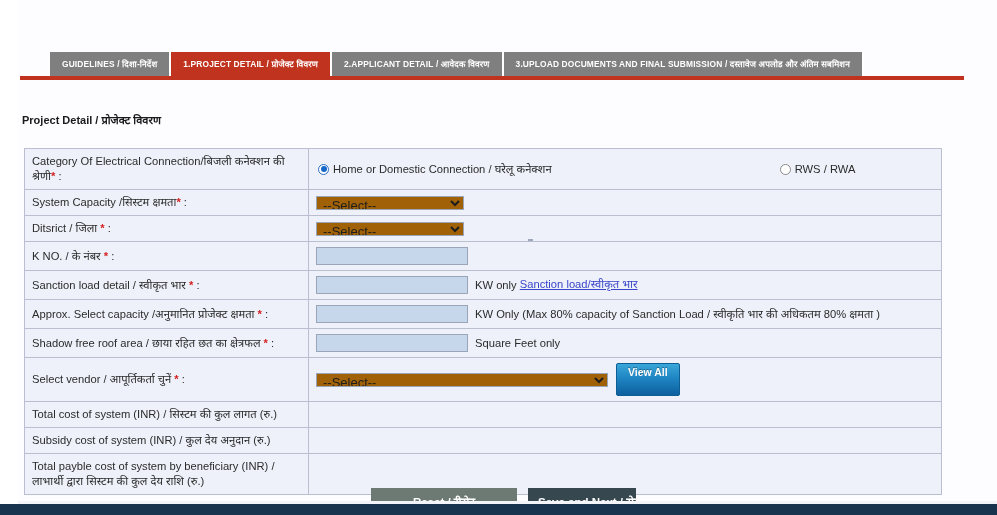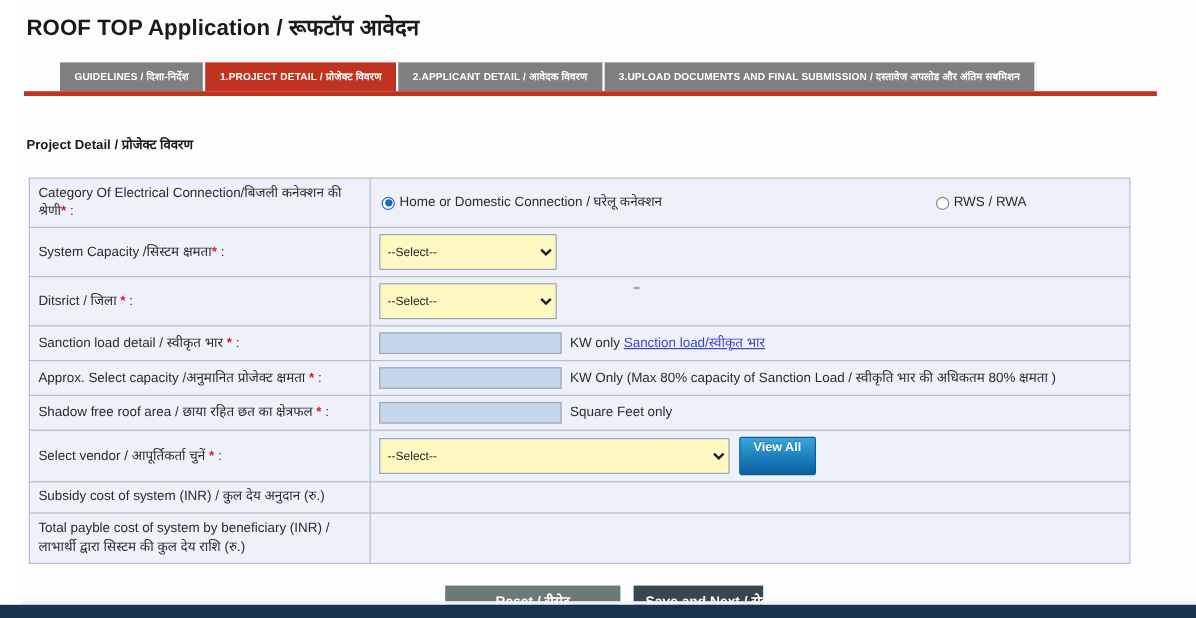--- a/index.html
+++ b/index.html
@@ -115,25 +115,25 @@
   .req {
     color: #d32020;
     font-weight: bold;
   }
   .value-cell {
     padding-left: 7px;
   }
   
   select.sel {
     width: 148px;
-    height: 30px;
-    font-size: 10px;
+    height: 14px;
+    font-size: 13px;
     font-family: "Liberation Sans", sans-serif;
     color: #1d1d1d;
-    background: #fef9c3;
+    background: #a16207;
     border: 1px solid #9aa6b8;
     padding: 0 2px;
     box-sizing: border-box;
     vertical-align: middle;
   }
   select.sel-wide {
     width: 292px;
   }
   input.txt {
     width: 152px;
@@ -267,21 +267,20 @@
     height: 3px;
     background: #f2f4fa;
   }
 </style>
 </head>
 <body>
 
 <div id="page">
   <div class="content-area"></div>
 
-  <div class="page-title">ROOF TOP Application / रूफटॉप आवेदन</div>
 
   <div class="tabs">
     <div class="tab">GUIDELINES / दिशा-निर्देश</div>
     <div class="tab active">1.PROJECT DETAIL / प्रोजेक्ट विवरण</div>
     <div class="tab">2.APPLICANT DETAIL / आवेदक विवरण</div>
     <div class="tab">3.UPLOAD DOCUMENTS AND FINAL SUBMISSION / दस्तावेज अपलोड और अंतिम सबमिशन</div>
   </div>
   <div class="tabs-underline"></div>
 
   <div class="section-heading">Project Detail / प्रोजेक्ट विवरण</div>
@@ -322,20 +321,28 @@
         <td class="label-cell">
           <span>Ditsrict / जिला </span><span class="req">*</span><span> :</span>
         </td>
         <td class="value-cell">
           <select class="sel">
             <option>--Select--</option>
           </select>
         </td>
       </tr>
 
+      <tr>
+        <td class="label-cell">
+          <span>K NO. / के नंबर </span><span class="req">*</span><span> :</span>
+        </td>
+        <td class="value-cell">
+          <input class="txt" type="text" value="" style="">
+        </td>
+      </tr>
 
       <tr>
         <td class="label-cell">
           <span>Sanction load detail / स्वीकृत भार </span><span class="req">*</span><span> :</span>
         </td>
         <td class="value-cell">
           <input class="txt" type="text" value="" style=""><span class="unit-text">KW only </span><a class="inline-link" href="#">Sanction load/स्वीकृत भार</a>
         </td>
       </tr>
 
@@ -361,20 +368,24 @@
         <td class="label-cell">
           <span>Select vendor / आपूर्तिकर्ता चुनें </span><span class="req">*</span><span> :</span>
         </td>
         <td class="value-cell">
           <select class="sel sel-wide">
             <option>--Select--</option>
           </select><span class="view-all-btn">View All</span>
         </td>
       </tr>
 
+      <tr>
+        <td class="label-cell">Total cost of system (INR) / सिस्टम की कुल लागत (रु.)</td>
+        <td class="value-cell">&nbsp;</td>
+      </tr>
 
       <tr>
         <td class="label-cell">Subsidy cost of system (INR) / कुल देय अनुदान (रु.)</td>
         <td class="value-cell">&nbsp;</td>
       </tr>
 
       <tr>
         <td class="label-cell">Total payble cost of system by beneficiary (INR) / लाभार्थी द्वारा सिस्टम की कुल देय राशि (रु.)</td>
         <td class="value-cell">&nbsp;</td>
       </tr>

